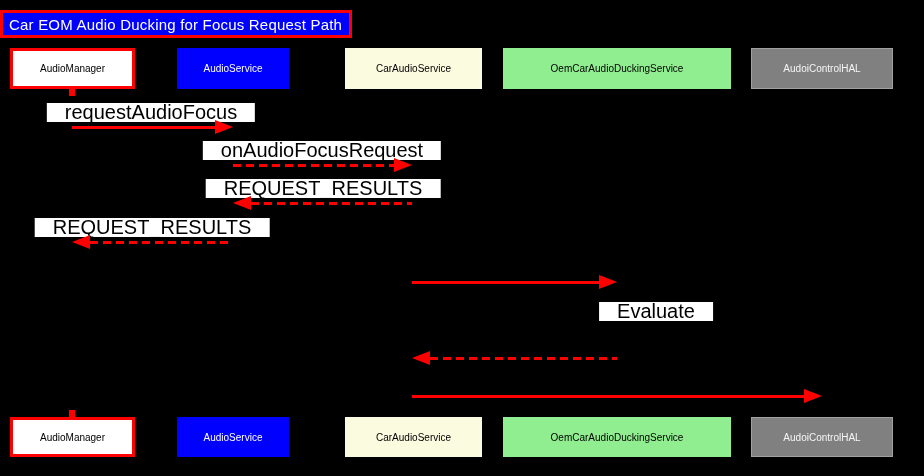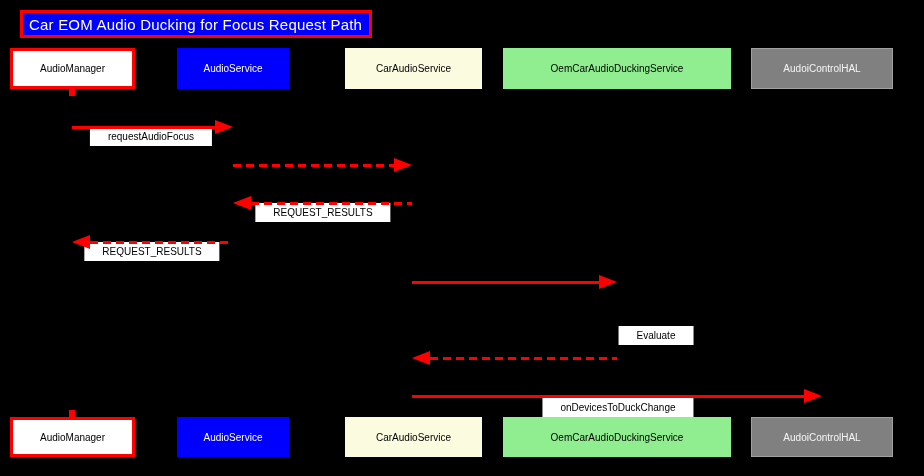--- a/index.html
+++ b/index.html
@@ -5,40 +5,40 @@
   :root{
     --background:#000000; --arrow-red:#FF0000;
     --title-bg:#0000FF; --title-text:#FFFFFF;
     --label-bg:#FFFFFF; --label-text:#000000;
   }
   *{margin:0;padding:0;box-sizing:border-box;}
   body{background:#222;font-family:"Liberation Sans","DejaVu Sans",sans-serif;}
   #stage{position:relative;width:924px;height:476px;background:var(--background);overflow:hidden;}
 
   .title-box{
-    position:absolute;left:20px;top:10px;width:352px;height:28px;
+    position:absolute;left:0;top:10px;width:352px;height:28px;
     background:var(--title-bg);color:var(--title-text);
     border:3px solid var(--arrow-red);
     display:flex;align-items:center;padding-left:6px;
     font-size:15px;letter-spacing:.2px;
   }
 
   .pbox{
     position:absolute;height:41px;
     display:flex;align-items:center;justify-content:center;
     font-size:10px;white-space:nowrap;
   }
   .row-top .pbox{top:48px;}
   .row-bottom .pbox{top:417px;height:40px;}
 
   .msg-label{
     position:absolute;transform:translateX(-50%);
     background:var(--label-bg);color:var(--label-text);
-    font-size:10px;line-height:19px;height:19px;
-    padding:0 18px;white-space:nowrap;margin-top:24px;
+    font-size:20px;line-height:19px;height:19px;
+    padding:0 18px;white-space:nowrap;
   }
 
   .arrow{position:absolute;height:16px;display:flex;align-items:center;}
   .arrow .line{flex:1 1 auto;height:3px;}
   .arrow .line.solid{background:var(--arrow-red);}
   .arrow .line.dashed{
     background:repeating-linear-gradient(90deg,
       var(--arrow-red) 0px, var(--arrow-red) 8px,
       transparent 8px, transparent 13px);
   }
@@ -65,20 +65,21 @@
 
   <div class="lifeline-stub" style="left:69px;top:89px;"></div>
   <div class="lifeline-stub" style="left:69px;top:410px;"></div>
 
   <div class="msg-label" style="left:151px;top:103px;">requestAudioFocus</div>
   <div class="arrow" style="left:72px;top:119px;width:161px;">
     <div class="line solid"></div>
     <div class="head right"></div>
   </div>
 
+  <div class="msg-label" style="left:322px;top:141px;">onAudioFocusRequest</div>
   <div class="arrow" style="left:233px;top:157px;width:179px;">
     <div class="line dashed"></div>
     <div class="head right"></div>
   </div>
 
   <div class="msg-label" style="left:323px;top:179px;">REQUEST_RESULTS</div>
   <div class="arrow" style="left:233px;top:195px;width:179px;">
     <div class="head left"></div>
     <div class="line dashed"></div>
   </div>
@@ -94,21 +95,20 @@
     <div class="head right"></div>
   </div>
 
   <div class="msg-label" style="left:656px;top:302px;">Evaluate</div>
 
   <div class="arrow" style="left:412px;top:350px;width:205px;">
     <div class="head left"></div>
     <div class="line dashed"></div>
   </div>
 
-  <div class="msg-label" style="left:618px;top:374px;">onDevicesToDuckChange</div>
   <div class="arrow" style="left:412px;top:388px;width:410px;">
     <div class="line solid"></div>
     <div class="head right"></div>
   </div>
 
   <div class="row-bottom">
     <div class="pbox" style="left: 10px; width: 125px; background: rgb(255, 255, 255); color: rgb(0, 0, 0); border: 3px solid rgb(255, 0, 0);">AudioManager</div>
     <div class="pbox" style="left: 177px; width: 112px; background: rgb(0, 0, 255); color: rgb(255, 255, 255);">AudioService</div>
     <div class="pbox" style="left: 345px; width: 137px; background: rgb(251, 251, 224); color: rgb(0, 0, 0);">CarAudioService</div>
     <div class="pbox" style="left: 503px; width: 228px; background: rgb(144, 238, 144); color: rgb(0, 0, 0);">OemCarAudioDuckingService</div>

